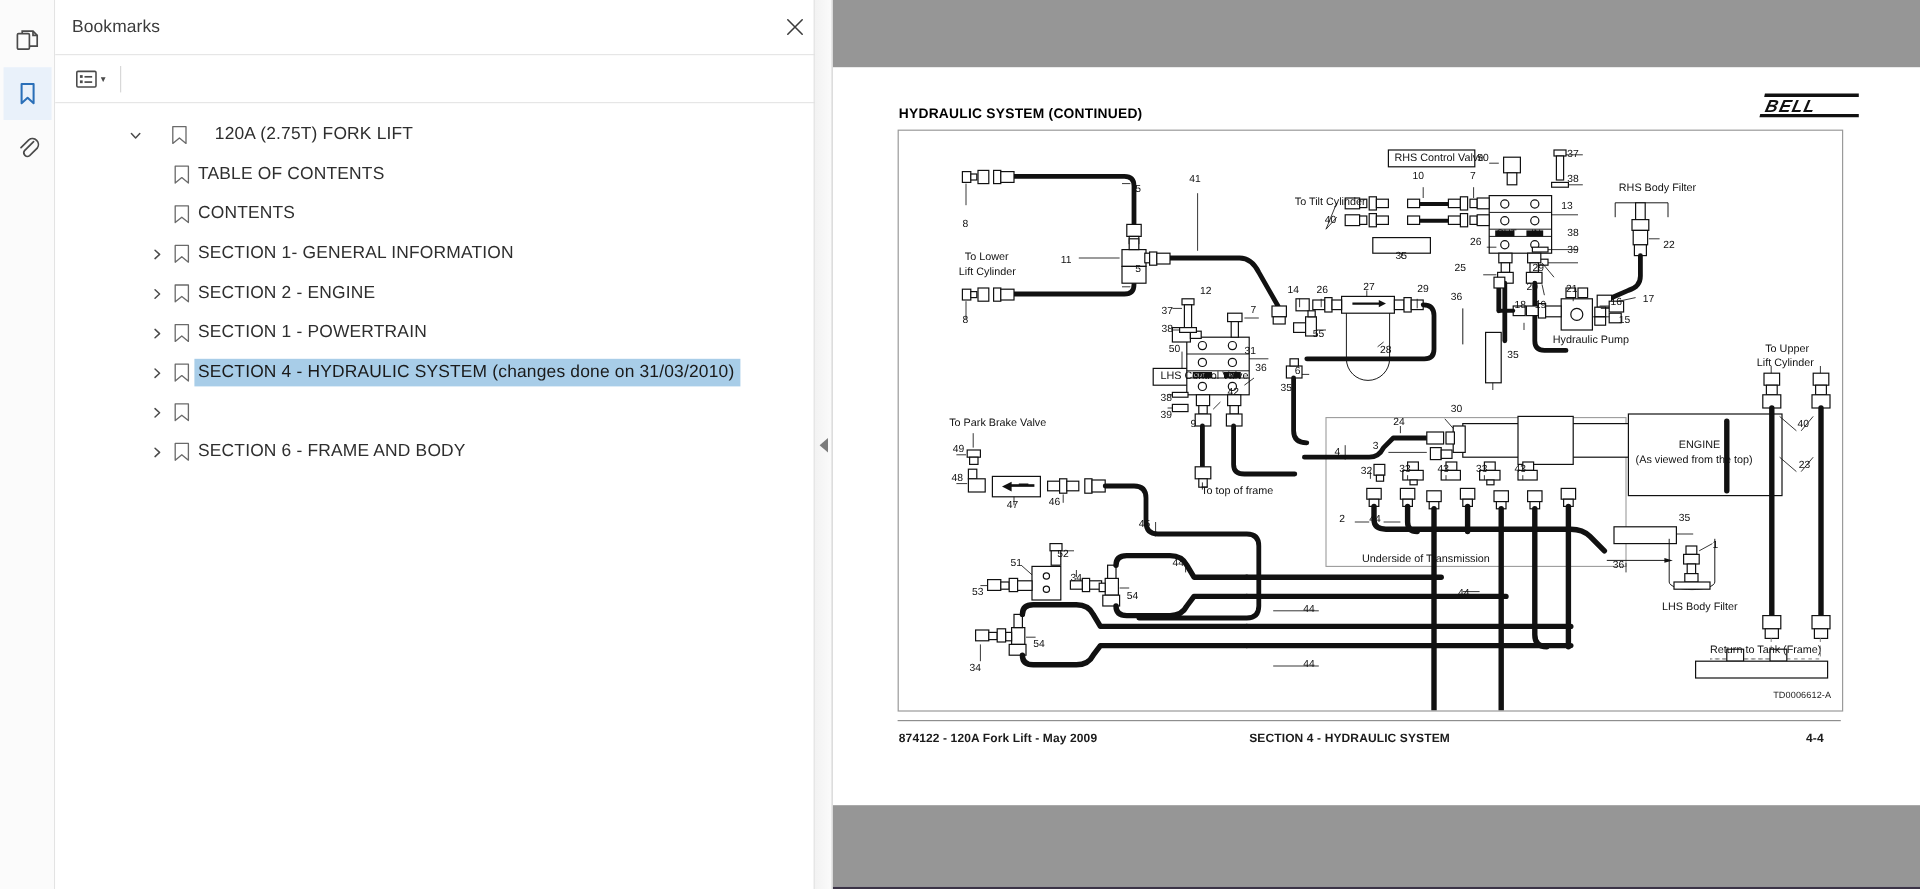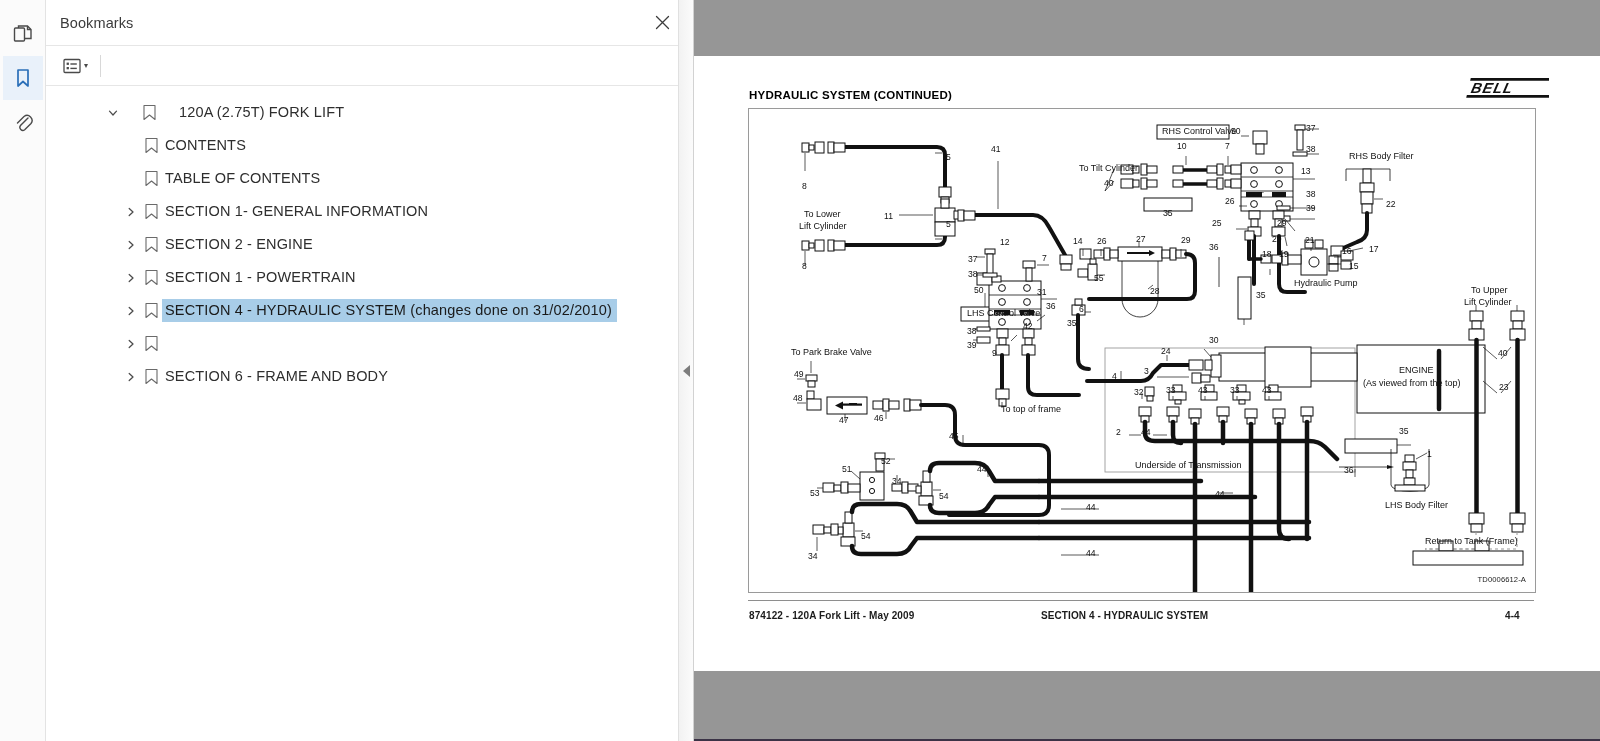--- a/index.html
+++ b/index.html
@@ -220,34 +220,34 @@
           <div class="twisty empty">
             <svg width="12" height="12" viewBox="0 0 12 12">
               <path d="M4.2 2.5 L8 6 L4.2 9.5" fill="none" stroke="#4b4b4b" stroke-width="1.25" stroke-linecap="round" stroke-linejoin="round"></path>
             </svg>
           </div>
           <div class="bm-ico">
             <svg width="15" height="17" viewBox="0 0 15 17">
               <path d="M2 1.5 H13 V15.5 L7.5 11 L2 15.5 Z" fill="#fff" stroke="#6a6a6a" stroke-width="1.1" stroke-linejoin="round"></path>
             </svg>
           </div>
-          <span class="node-label">CONTENTS</span>
+          <span class="node-label">TABLE OF CONTENTS</span>
         </div>
         <div class="node lvl1">
           <div class="twisty empty">
             <svg width="12" height="12" viewBox="0 0 12 12">
               <path d="M4.2 2.5 L8 6 L4.2 9.5" fill="none" stroke="#4b4b4b" stroke-width="1.25" stroke-linecap="round" stroke-linejoin="round"></path>
             </svg>
           </div>
           <div class="bm-ico">
             <svg width="15" height="17" viewBox="0 0 15 17">
               <path d="M2 1.5 H13 V15.5 L7.5 11 L2 15.5 Z" fill="#fff" stroke="#6a6a6a" stroke-width="1.1" stroke-linejoin="round"></path>
             </svg>
           </div>
-          <span class="node-label">TABLE OF CONTENTS</span>
+          <span class="node-label">CONTENTS</span>
         </div>
         <div class="node lvl1">
           <div class="twisty">
             <svg width="12" height="12" viewBox="0 0 12 12">
               <path d="M4.2 2.5 L8 6 L4.2 9.5" fill="none" stroke="#4b4b4b" stroke-width="1.25" stroke-linecap="round" stroke-linejoin="round"></path>
             </svg>
           </div>
           <div class="bm-ico">
             <svg width="15" height="17" viewBox="0 0 15 17">
               <path d="M2 1.5 H13 V15.5 L7.5 11 L2 15.5 Z" fill="#fff" stroke="#6a6a6a" stroke-width="1.1" stroke-linejoin="round"></path>
@@ -285,21 +285,21 @@
           <div class="twisty">
             <svg width="12" height="12" viewBox="0 0 12 12">
               <path d="M4.2 2.5 L8 6 L4.2 9.5" fill="none" stroke="#4b4b4b" stroke-width="1.25" stroke-linecap="round" stroke-linejoin="round"></path>
             </svg>
           </div>
           <div class="bm-ico">
             <svg width="15" height="17" viewBox="0 0 15 17">
               <path d="M2 1.5 H13 V15.5 L7.5 11 L2 15.5 Z" fill="#fff" stroke="#6a6a6a" stroke-width="1.1" stroke-linejoin="round"></path>
             </svg>
           </div>
-          <span class="node-label">SECTION 4 - HYDRAULIC SYSTEM (changes done on 31/02/2010)</span>
+          <span class="node-label">SECTION 4 - HYDRAULIC SYSTEM (changes done on 31/03/2010)</span>
         </div>
         <div class="node lvl1">
           <div class="twisty">
             <svg width="12" height="12" viewBox="0 0 12 12">
               <path d="M4.2 2.5 L8 6 L4.2 9.5" fill="none" stroke="#4b4b4b" stroke-width="1.25" stroke-linecap="round" stroke-linejoin="round"></path>
             </svg>
           </div>
           <div class="bm-ico">
             <svg width="15" height="17" viewBox="0 0 15 17">
               <path d="M2 1.5 H13 V15.5 L7.5 11 L2 15.5 Z" fill="#fff" stroke="#6a6a6a" stroke-width="1.1" stroke-linejoin="round"></path>

